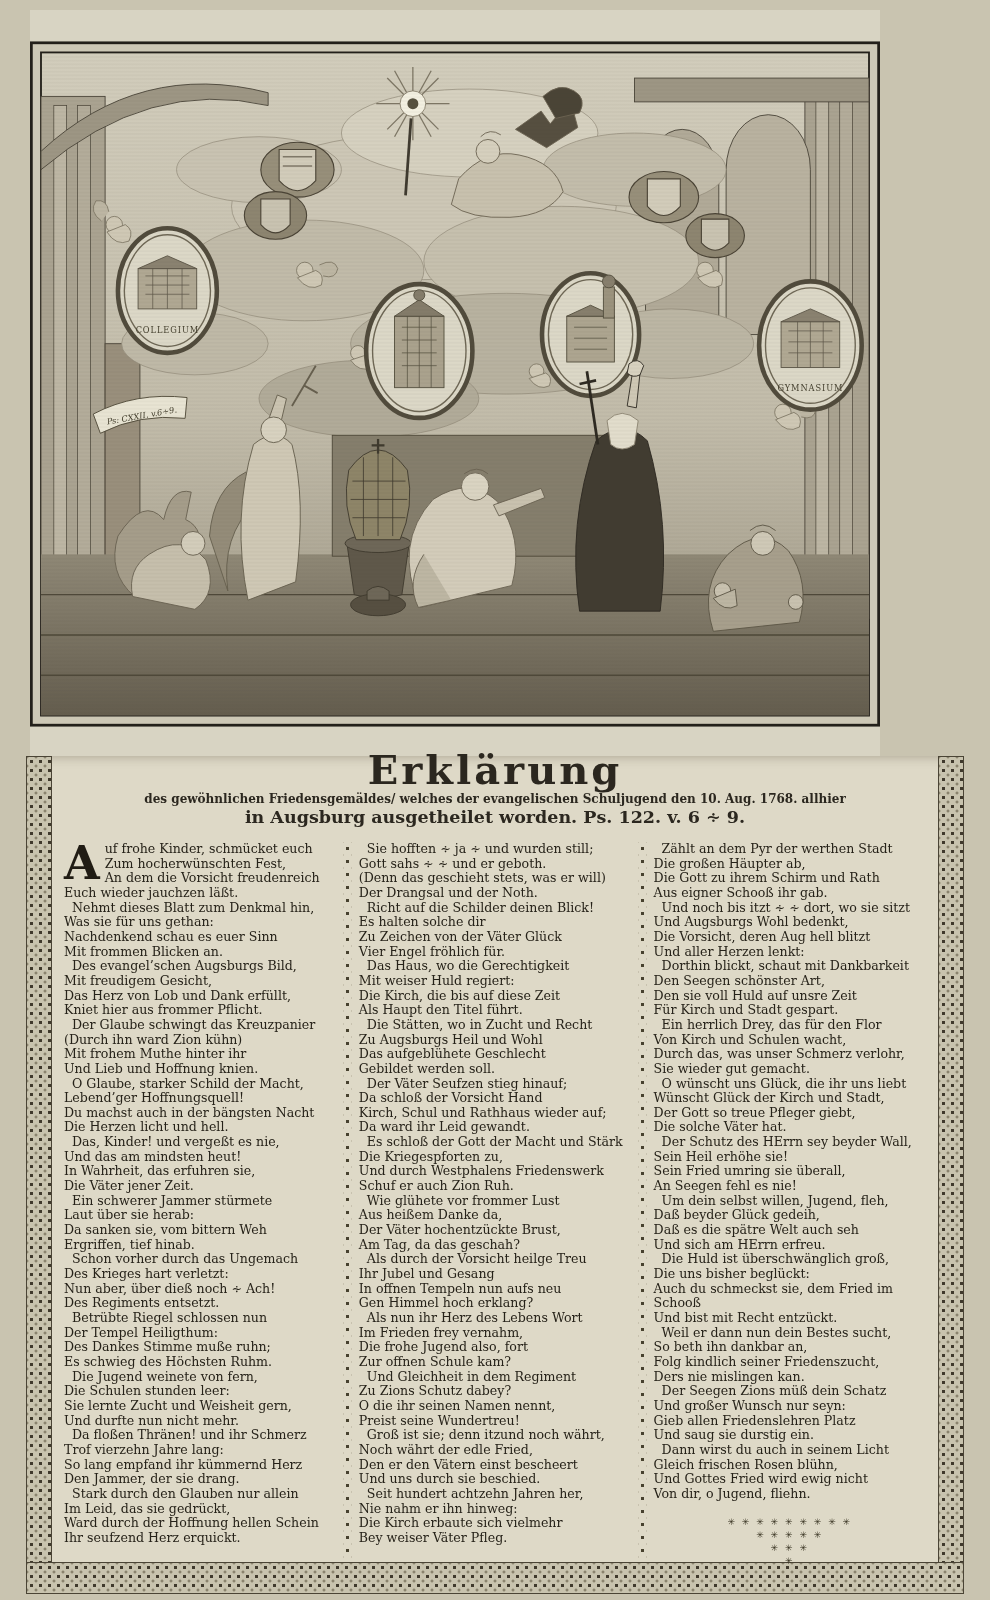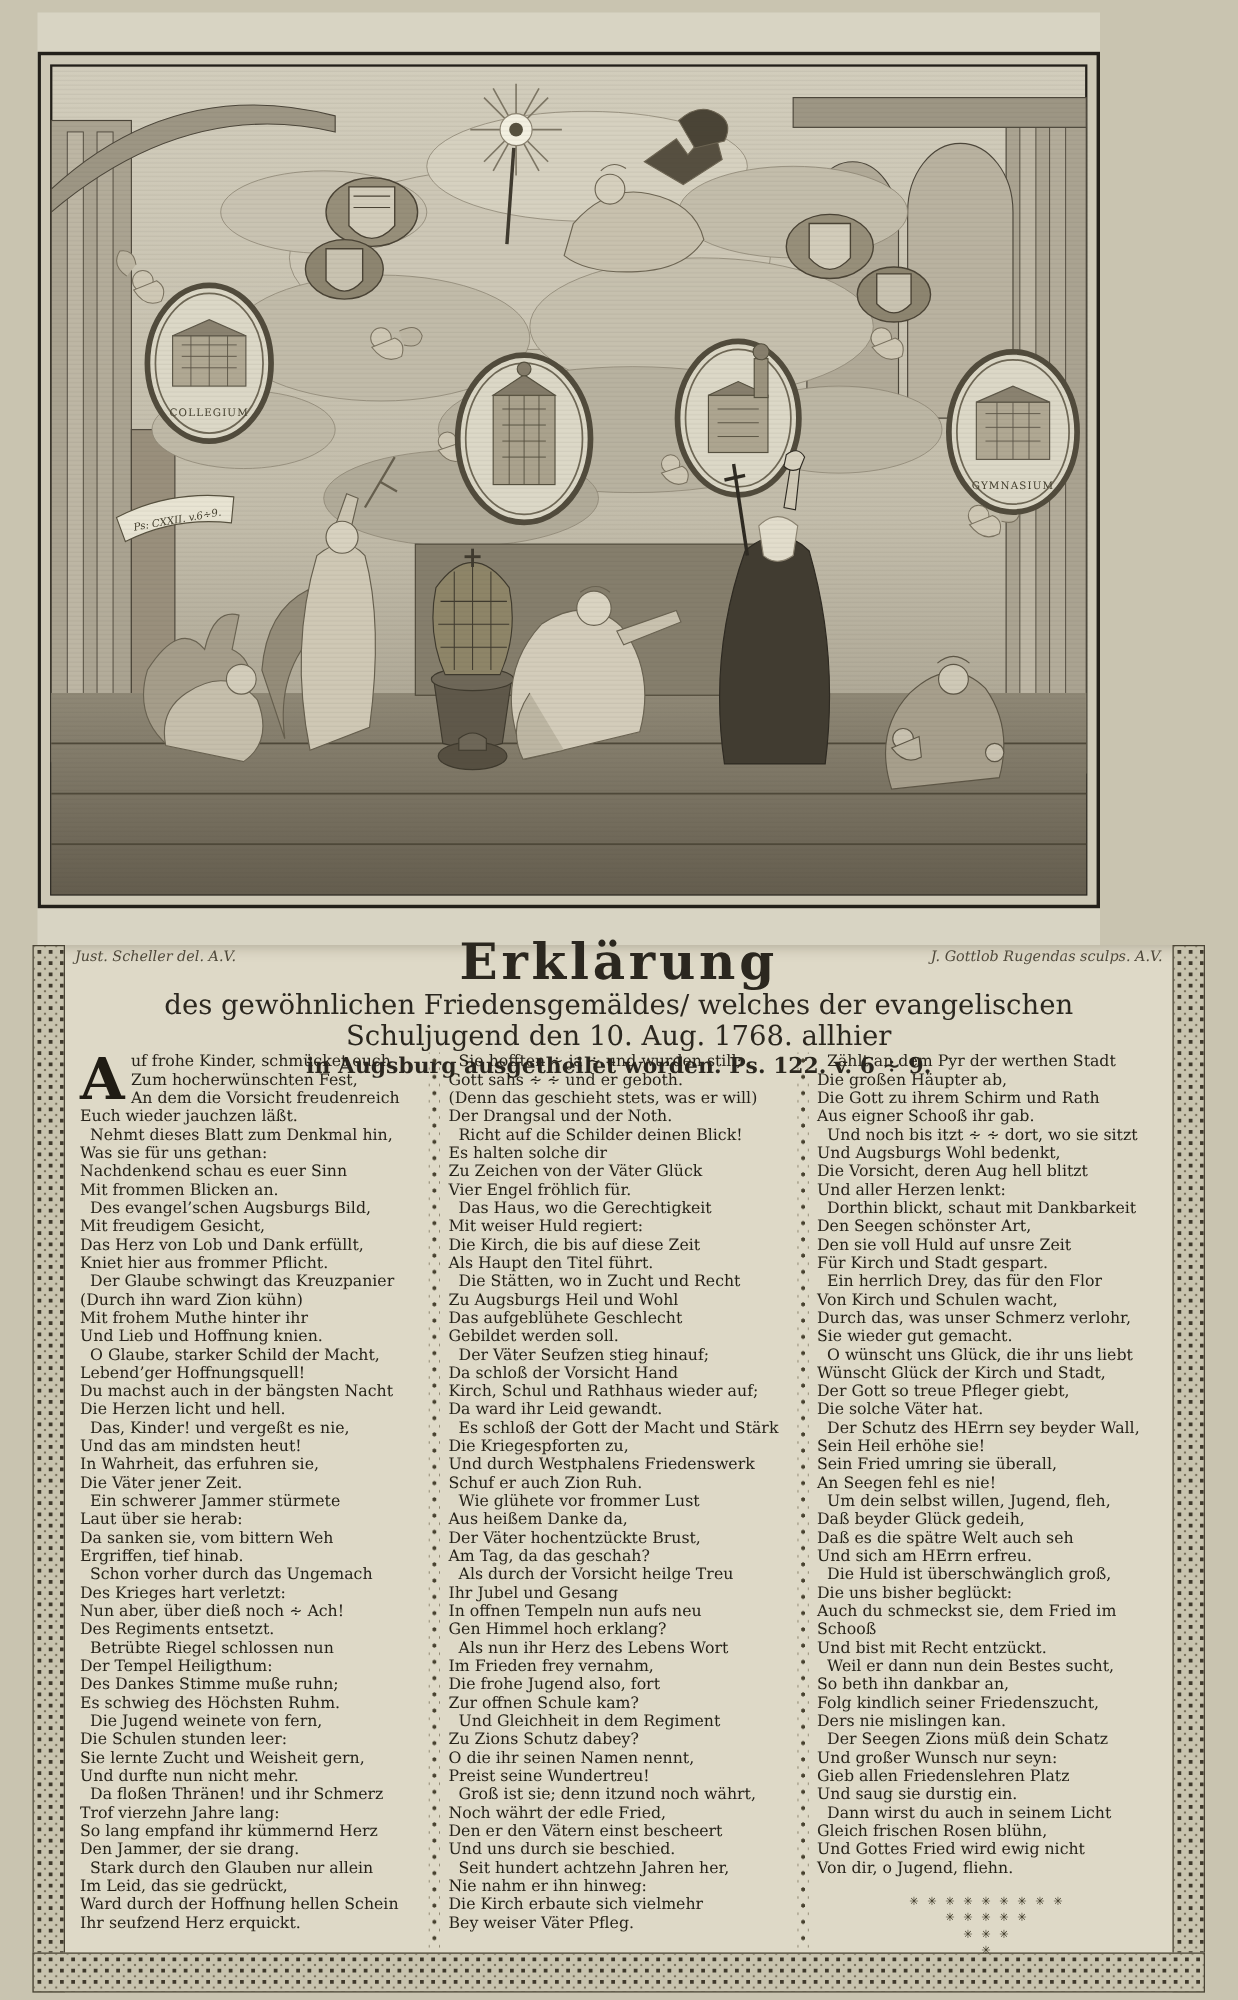--- a/index.html
+++ b/index.html
@@ -36,21 +36,21 @@
     position:absolute;top:2px;left:34px;right:34px;height:16px;
     font-style:italic;font-size:11.5px;color:#4e483a;
   }
   .credit-left{position:absolute;left:0;top:0;}
   .credit-right{position:absolute;right:0;top:0;}
   .title-block{position:absolute;left:40px;right:40px;top:0;text-align:center;}
   .title-main{
     font-size:40px;font-weight:700;letter-spacing:3px;line-height:40px;
     margin-top:-6px;
   }
-  .subtitle1{font-size:22px;font-weight:400;margin-top:2px;}
+  .subtitle1{font-size:12px;font-weight:700;margin-top:2px;}
   .subtitle2{font-size:17.5px;font-weight:700;margin-top:1px;}
   
   .columns{
     position:absolute;left:34px;top:86px;right:34px;bottom:34px;
     display:flex;flex-direction:row;
   }
   .col{width:292px;padding:0 4px;}
   .divider{
     width:9px;margin:0 3px;
     background:
@@ -292,24 +292,20 @@
 
   <rect x="12" y="12" width="904" height="724" fill="url(#hatch)" opacity=".14"></rect>
 </svg>
 </div>
 
 <div class="sheet">
   <div class="lace left"></div>
   <div class="lace right"></div>
   <div class="lace bottom"></div>
 
-  <div class="credits">
-    <span class="credit-left">Just. Scheller del. A.V.</span>
-    <span class="credit-right">J. Gottlob Rugendas sculps. A.V.</span>
-  </div>
 
   <div class="title-block">
     <div class="title-main">Erklärung</div>
     <div class="subtitle1">des gewöhnlichen Friedensgemäldes/ welches der evangelischen Schuljugend den 10. Aug. 1768. allhier</div>
     <div class="subtitle2">in Augsburg ausgetheilet worden.   Ps. 122. v. 6 ∻ 9.</div>
   </div>
 
   <div class="columns">
     <div class="col">
       <div class="verse"><span class="dropcap">A</span><span>uf frohe Kinder, schmücket euch

